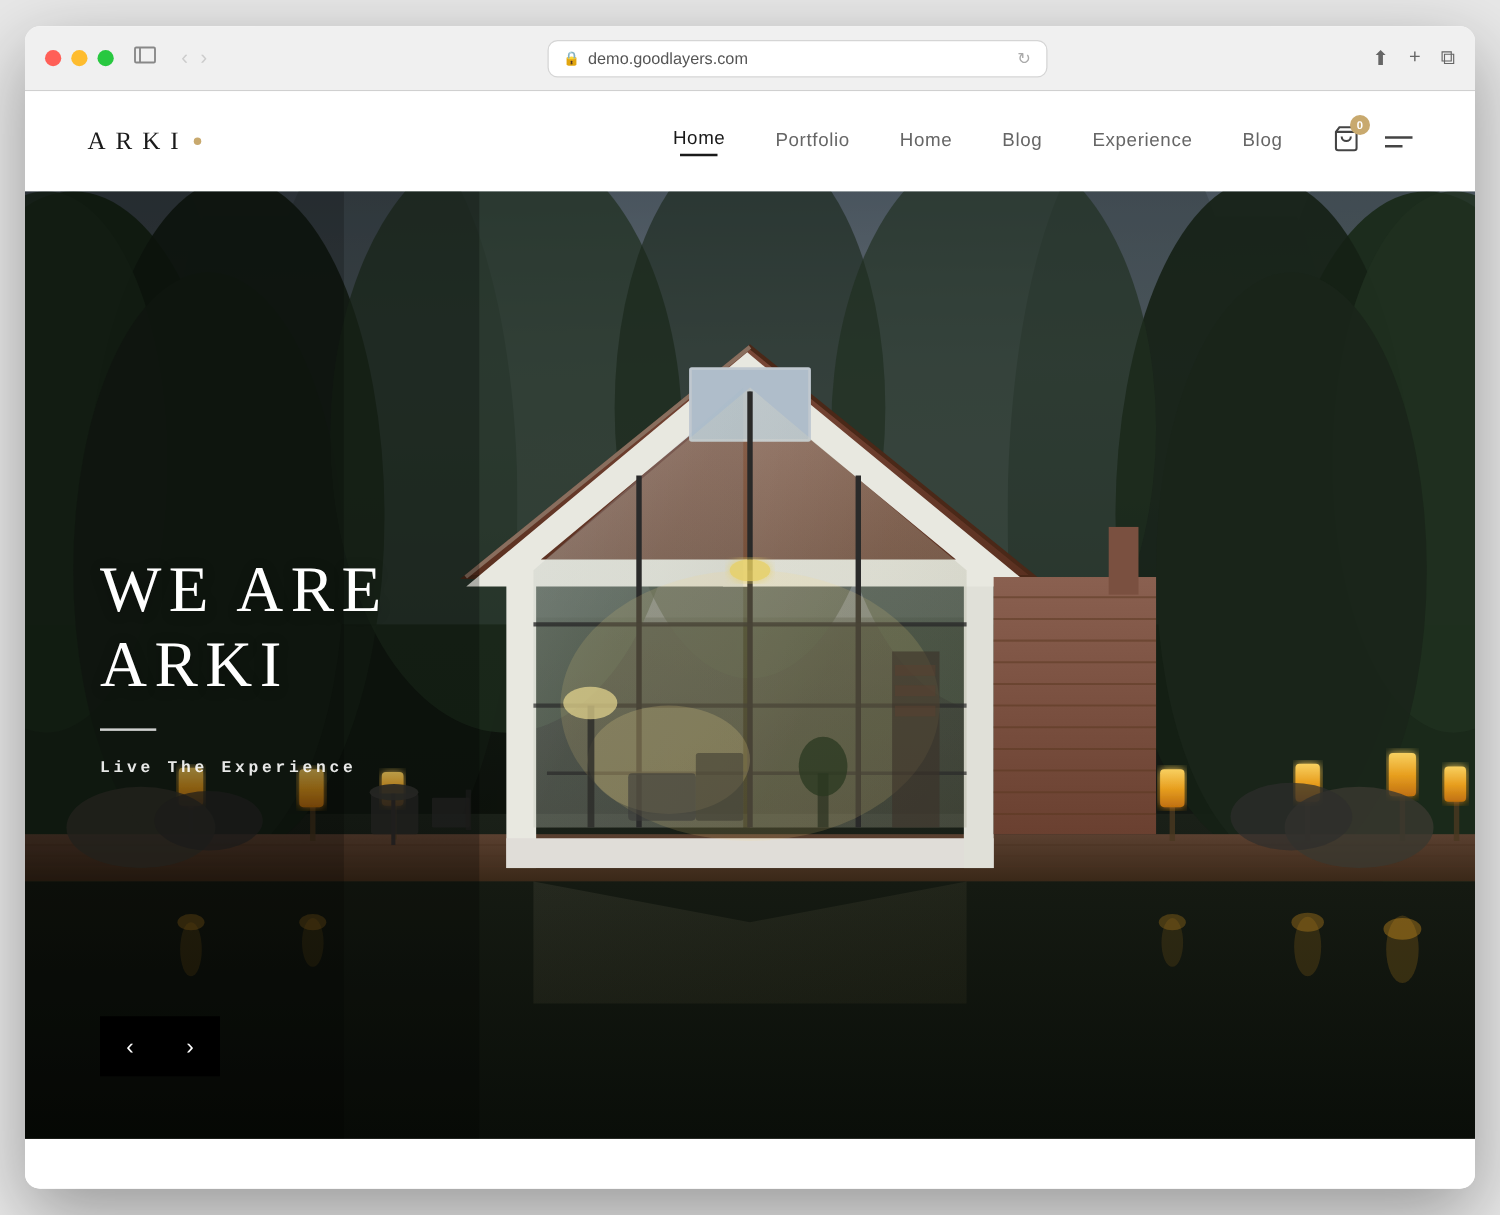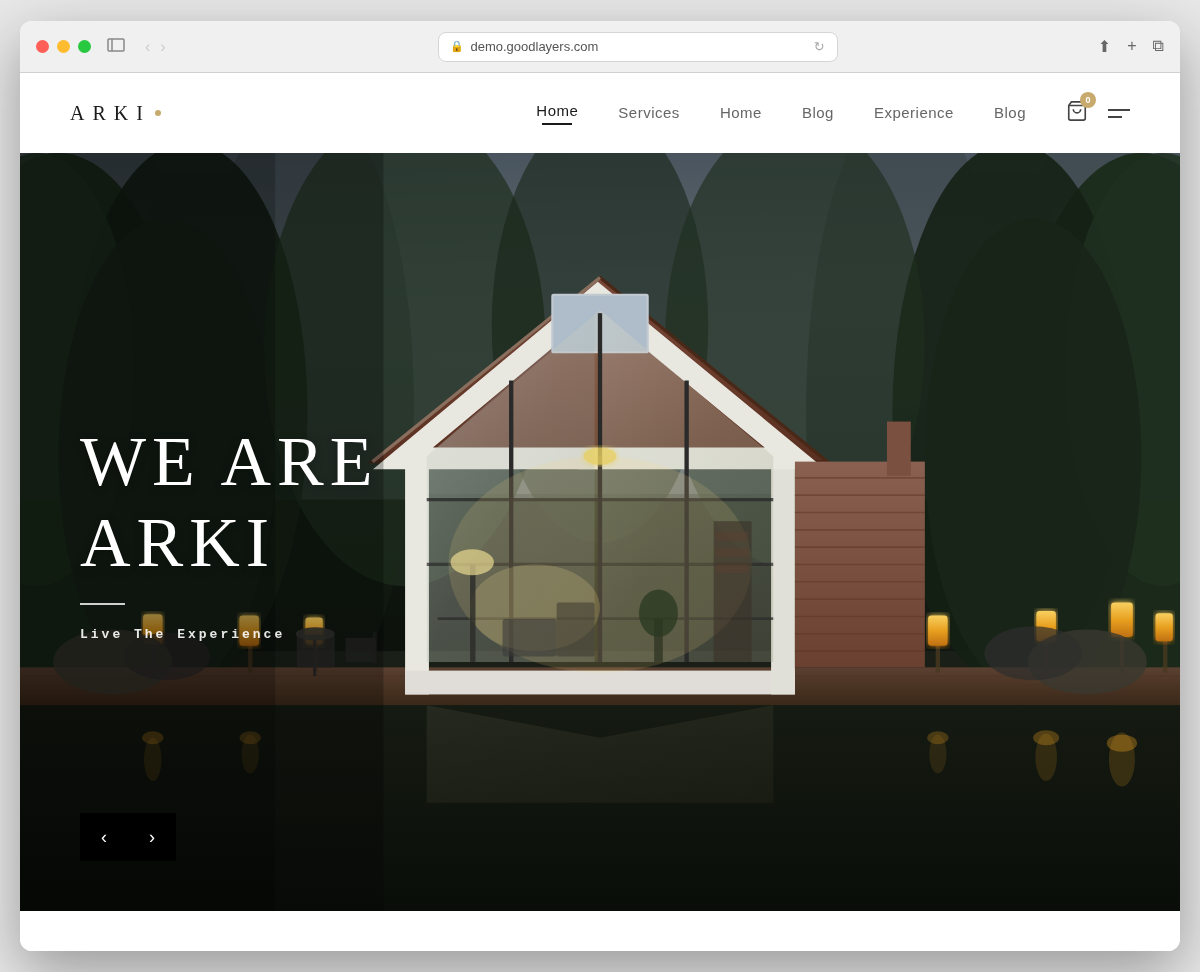--- a/index.html
+++ b/index.html
@@ -283,21 +283,21 @@
     .hero-content {
       position: absolute;
       left: 60px;
       top: 50%;
       transform: translateY(-50%);
       color: #fff;
       z-index: 5;
     }
 
     .hero-title {
-      font-size: 70px;
+      font-size: 52px;
       font-weight: 300;
       letter-spacing: 6px;
       line-height: 1.15;
       text-transform: uppercase;
       font-family: Georgia, 'Times New Roman', serif;
       margin-bottom: 20px;
       text-shadow: 0 2px 10px rgba(0,0,0,0.3);
     }
 
     .hero-divider {
@@ -466,21 +466,21 @@
         <span>ARKI</span>
         <span class="dot"></span>
       </div>
 
       <ul class="nav-links">
         <li class="active-item">
           <a href="#" class="active">Home</a>
           <div class="nav-active-bar"></div>
         </li>
         <li>
-          <a href="#">Services</a>
+          <a href="#">Portfolio</a>
         </li>
         <li>
           <a href="#">Home</a>
         </li>
         <li>
           <a href="#">Blog</a>
         </li>
         <li>
           <a href="#">Experience</a>
         </li>

